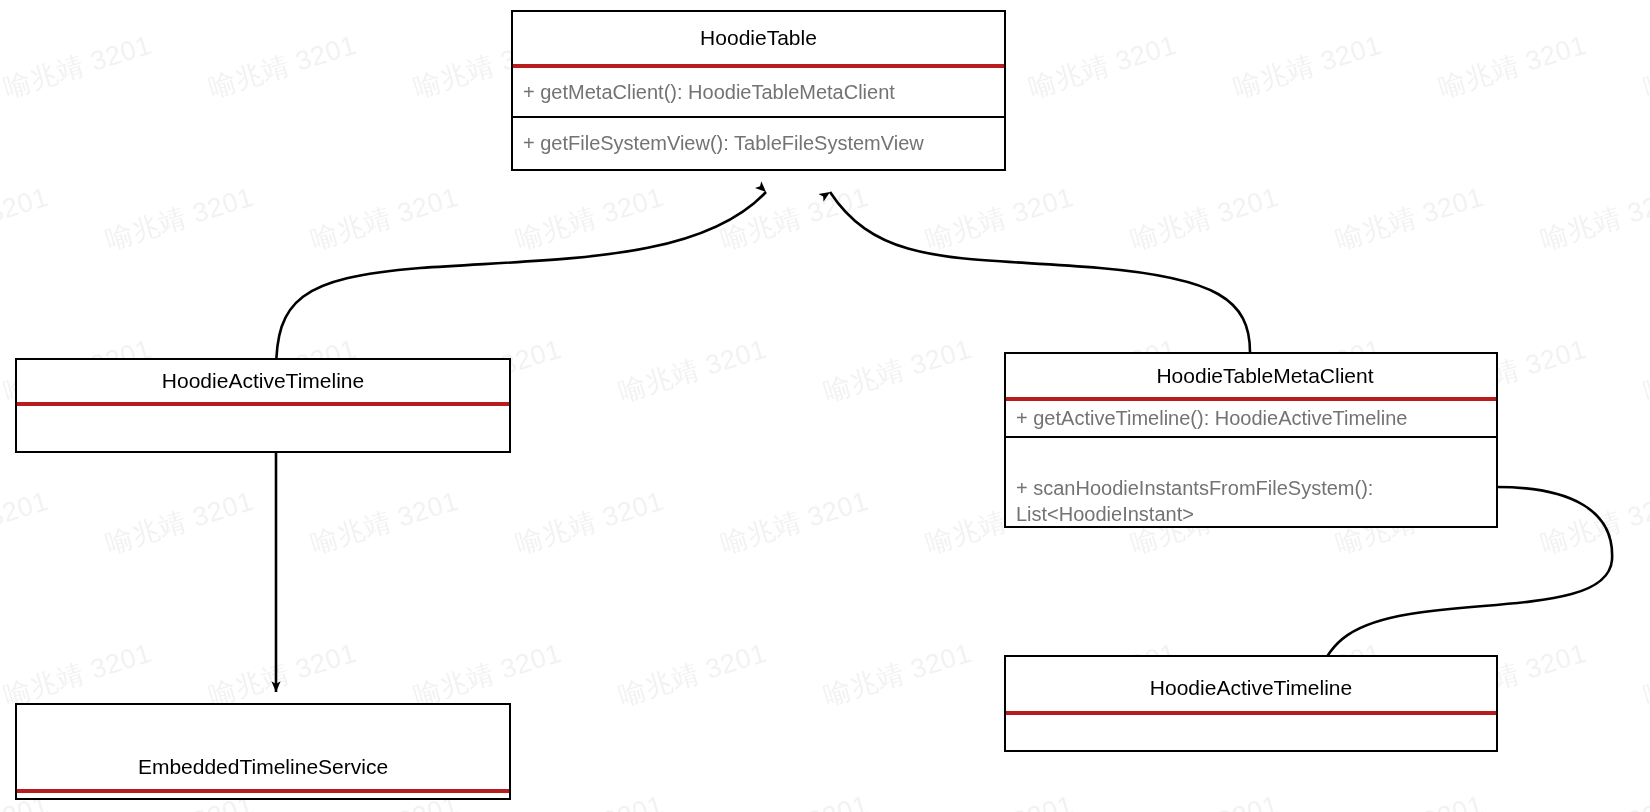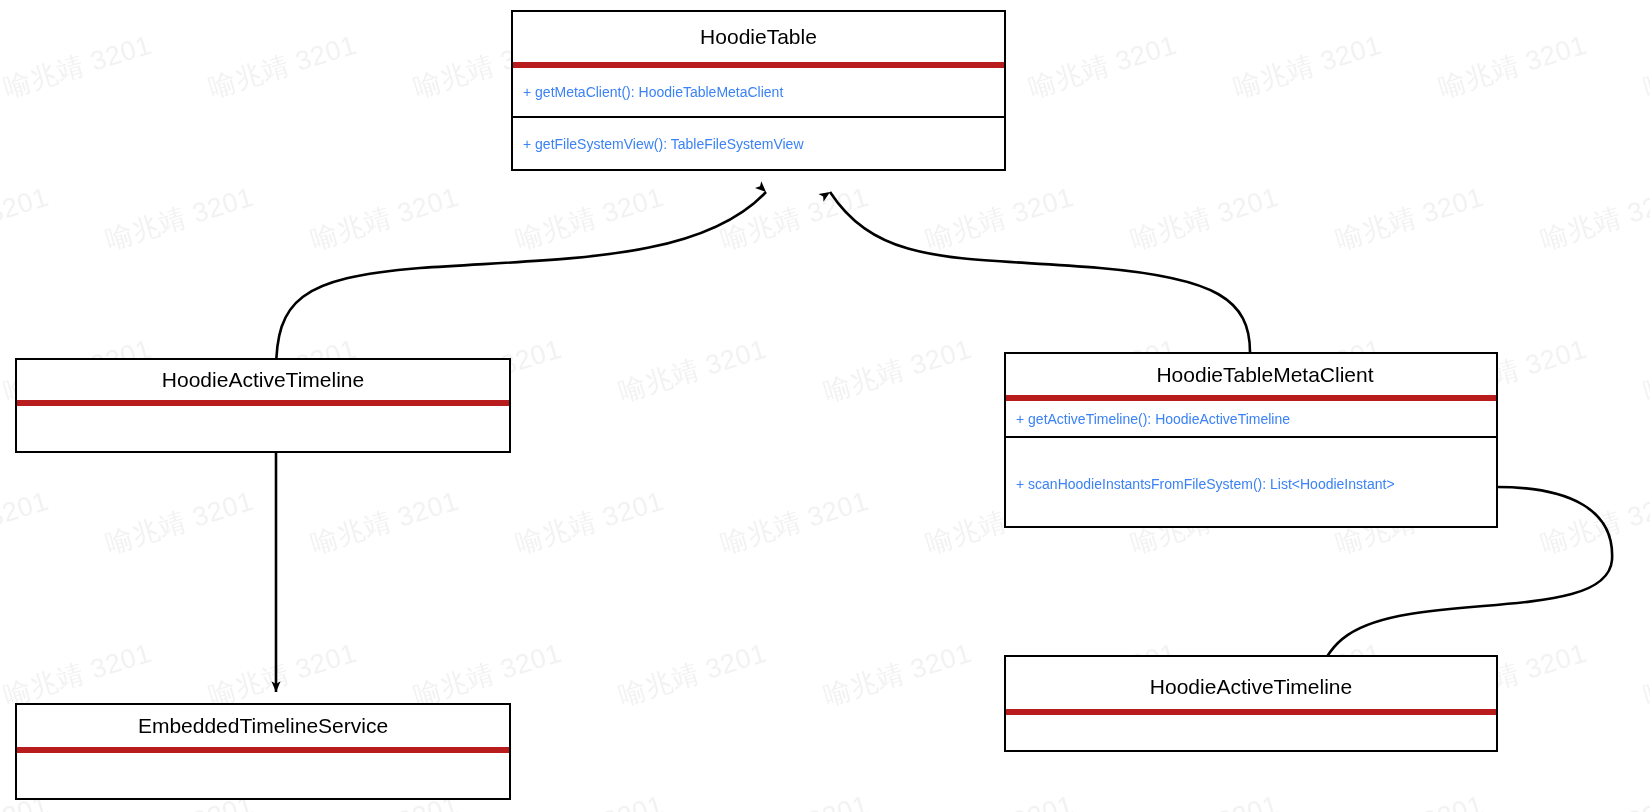--- a/index.html
+++ b/index.html
@@ -53,26 +53,26 @@
     z-index: 3;
   }
   .uml-name {
     box-sizing: border-box;
     text-align: center;
     font-size: 21px;
     color: #000000;
     display: flex;
     align-items: center;
     justify-content: center;
-    border-bottom: 6px solid #b91c1c;
+    border-bottom: 4px solid #b91c1c;
   }
   .uml-compartment {
     box-sizing: border-box;
-    font-size: 14px;
-    color: #3b82f6;
+    font-size: 20px;
+    color: #737373;
     padding: 12px 10px;
     display: flex;
     align-items: center;
   }
   .uml-compartment.sep {
     border-bottom: 2px solid #000000;
   }
   .uml-compartment.multi {
     display: block;
     padding-top: 9px;
@@ -174,21 +174,21 @@
     <div class="uml-compartment empty" style="height:45px;"></div>
   </div>
 
   <div class="uml-class" style="left:1004px; top:352px; width:494px; height:176px;">
     <div class="uml-name" style="height:47px;padding-left:28px;">HoodieTableMetaClient</div>
     <div class="uml-compartment sep" style="height:37px;">+ getActiveTimeline(): HoodieActiveTimeline</div>
     <div class="uml-compartment multi" style="height:80px;margin-top:29px;">+ scanHoodieInstantsFromFileSystem(): List&lt;HoodieInstant&gt;</div>
   </div>
 
   <div class="uml-class" style="left:15px; top:703px; width:496px; height:97px;">
-    <div class="uml-name" style="height:48px;">EmbeddedTimelineService</div>
+    <div class="uml-name" style="height:48px;margin-top:40px;">EmbeddedTimelineService</div>
     <div class="uml-compartment empty" style="height:45px;"></div>
   </div>
 
   <div class="uml-class" style="left:1004px; top:655px; width:494px; height:97px;">
     <div class="uml-name" style="height:50px;margin-top:8px;">HoodieActiveTimeline</div>
     <div class="uml-compartment empty" style="height:43px;"></div>
   </div>
 
 </div>
 

